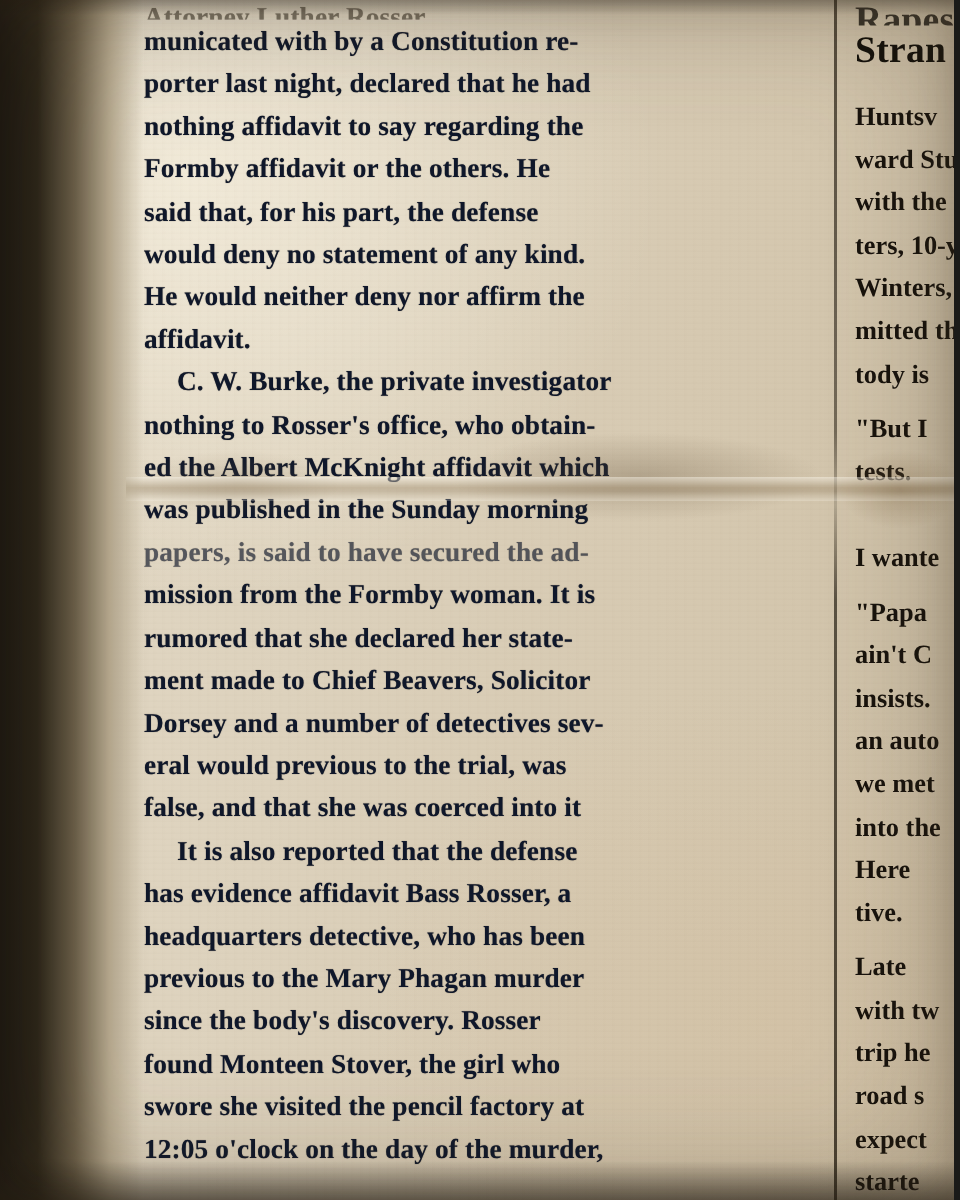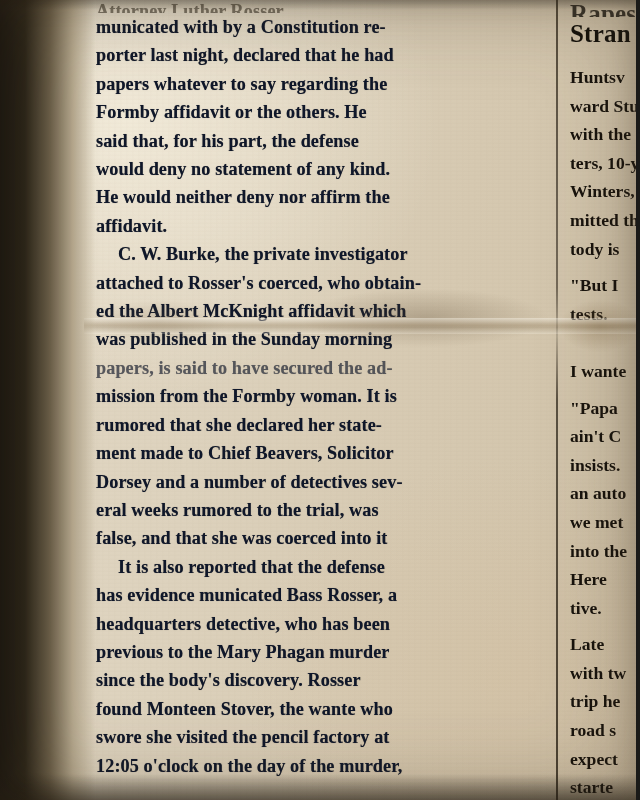--- a/index.html
+++ b/index.html
@@ -164,49 +164,49 @@
 <div id="page">
   <div class="paper"></div>
   <div class="grain"></div>
 
   <div class="col col-main">
     <div class="line cut-top">Attorney Luther Rosser</div>
 
     <div>
       <div class="line">municated with by a Constitution re-</div>
       <div class="line">porter last night, declared that he had</div>
-      <div class="line">papers whatever to say regarding the</div>
+      <div class="line">nothing affidavit to say regarding the</div>
       <div class="line">Formby affidavit or the others. He</div>
       <div class="line">said that, for his part, the defense</div>
       <div class="line">would deny no statement of any kind.</div>
       <div class="line">He would neither deny nor affirm the</div>
       <div class="line">affidavit.</div>
     </div>
 
     <div>
       <div class="line indent">C. W. Burke, the private investigator</div>
-      <div class="line">attached to Rosser's coerced, who obtain-</div>
+      <div class="line">nothing to Rosser's office, who obtain-</div>
       <div class="line">ed the Albert McKnight affidavit which</div>
       <div class="line">was published in the Sunday morning</div>
       <div class="line faded">papers, is said to have secured the ad-</div>
       <div class="line">mission from the Formby woman. It is</div>
       <div class="line">rumored that she declared her state-</div>
       <div class="line">ment made to Chief Beavers, Solicitor</div>
       <div class="line">Dorsey and a number of detectives sev-</div>
-      <div class="line">eral weeks rumored to the trial, was</div>
+      <div class="line">eral would previous to the trial, was</div>
       <div class="line">false, and that she was coerced into it</div>
     </div>
 
     <div>
       <div class="line indent">It is also reported that the defense</div>
-      <div class="line">has evidence municated Bass Rosser, a</div>
+      <div class="line">has evidence affidavit Bass Rosser, a</div>
       <div class="line">headquarters detective, who has been</div>
       <div class="line">previous to the Mary Phagan murder</div>
       <div class="line">since the body's discovery. Rosser</div>
-      <div class="line">found Monteen Stover, the wante who</div>
+      <div class="line">found Monteen Stover, the girl who</div>
       <div class="line">swore she visited the pencil factory at</div>
       <div class="line">12:05 o'clock on the day of the murder,</div>
 
     </div>
 
   </div>
 
   <div class="col-rule"></div>
 
   <div class="col col-right">

